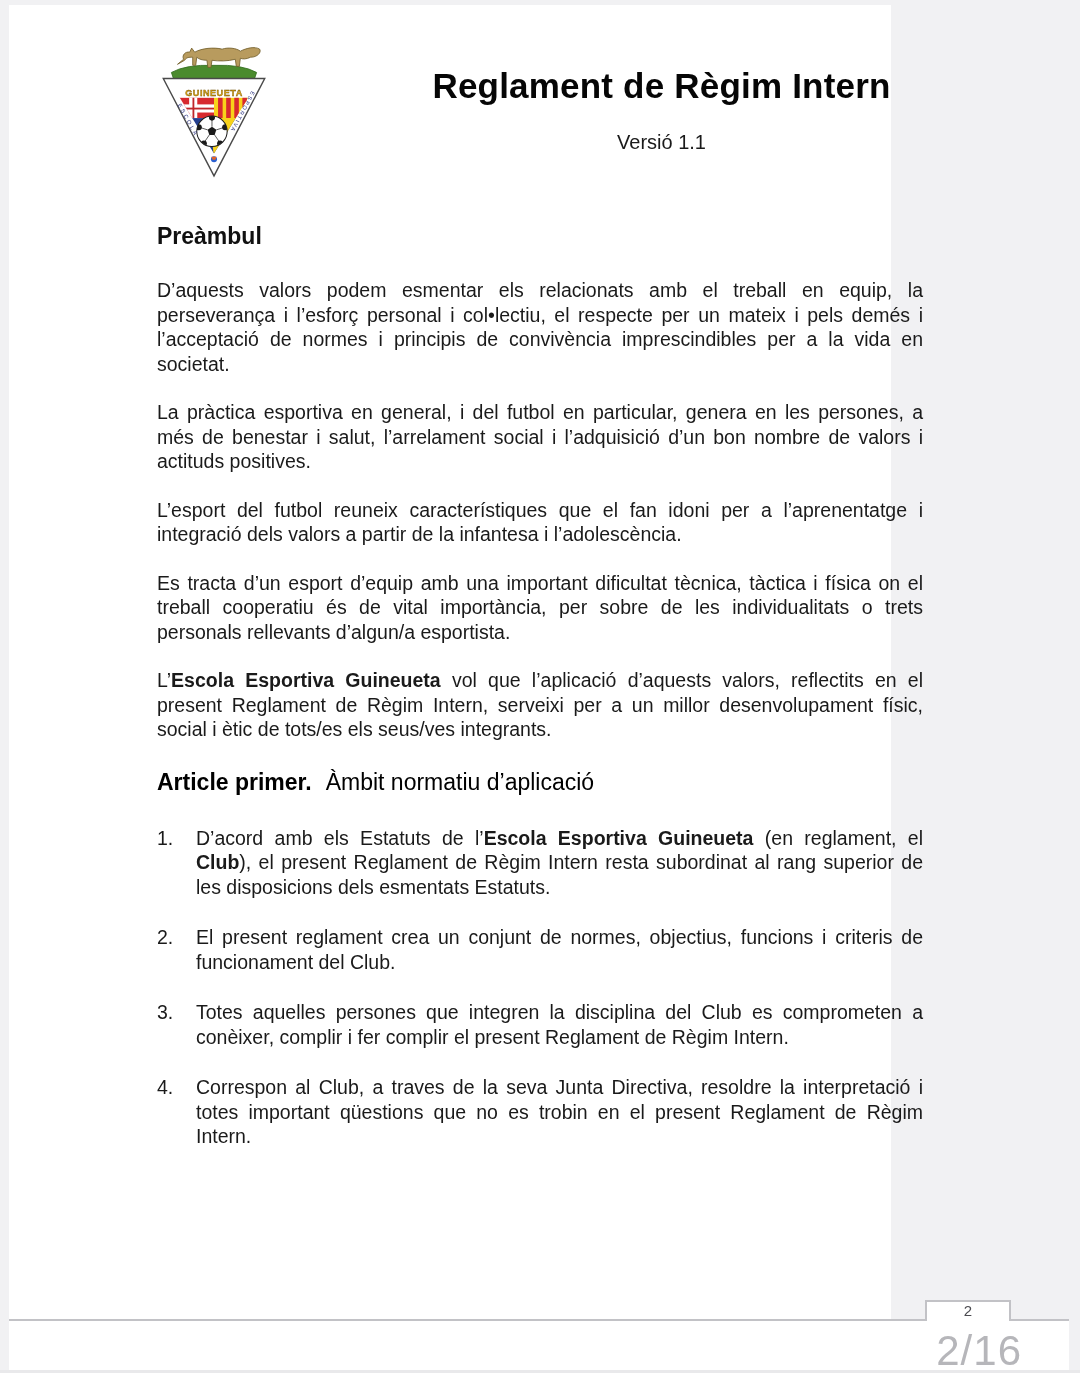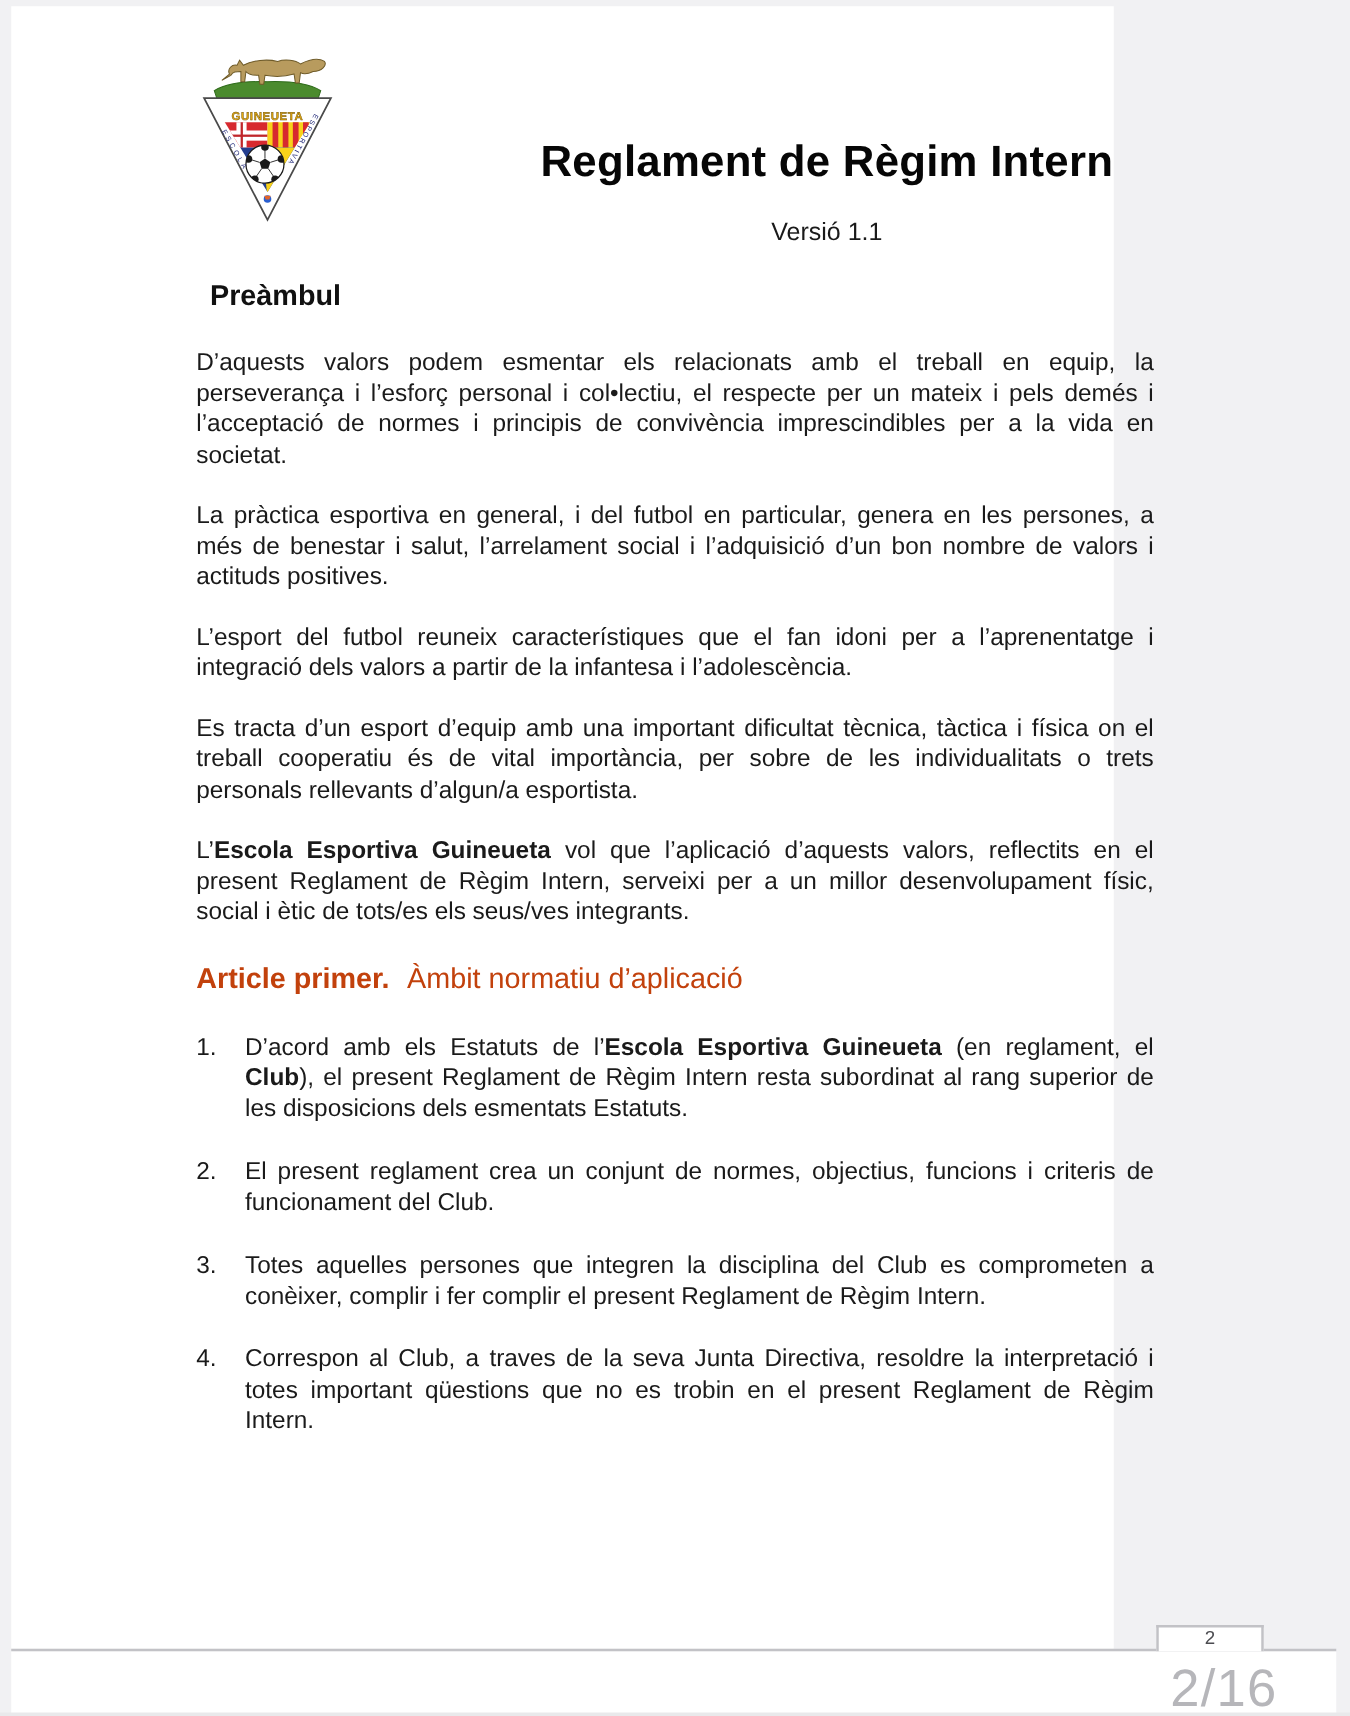--- a/index.html
+++ b/index.html
@@ -45,46 +45,44 @@
   .logo {
     position:absolute; left:146px; top:35px; width:118px; height:142px;
   }
   .header-text {
     position:absolute; left:255px; top:60px; width:795px;
     text-align:center;
   }
   .doc-title {
     font-size:35px; line-height:42px; font-weight:bold; color:#060606;
     letter-spacing:0.2px;
-    margin-top:44px;
   }
   .doc-version {
     margin-top:24px;
     font-size:20px; color:#1a1a1a;
   }
 
   
   .content {
     position:absolute; left:148px; top:217px; width:766px;
   }
   .h-preamble {
     font-size:23px; line-height:28px; font-weight:bold; color:#111;
     margin-bottom:28px;
-    margin-left:11px;
   }
   .body-par {
     font-size:19.5px; line-height:24.5px;
     text-align:justify;
     margin-bottom:24px;
     color:#1a1a1a;
   }
   .body-par:last-child { margin-bottom:0; }
   .b { font-weight:bold; }
   .h-article {
-    font-size:23px; line-height:28px; color:#c2410c;
+    font-size:23px; line-height:28px; color:#000000;
     margin:26px 0 30px 0;
     font-weight:normal;
   }
   .h-article .bold-part { font-weight:bold; }
   .h-article .rest-part { margin-left:14px; }
 
   ol.articles { list-style:none; }
   ol.articles li {
     display:flex;
     margin-bottom:26px;

